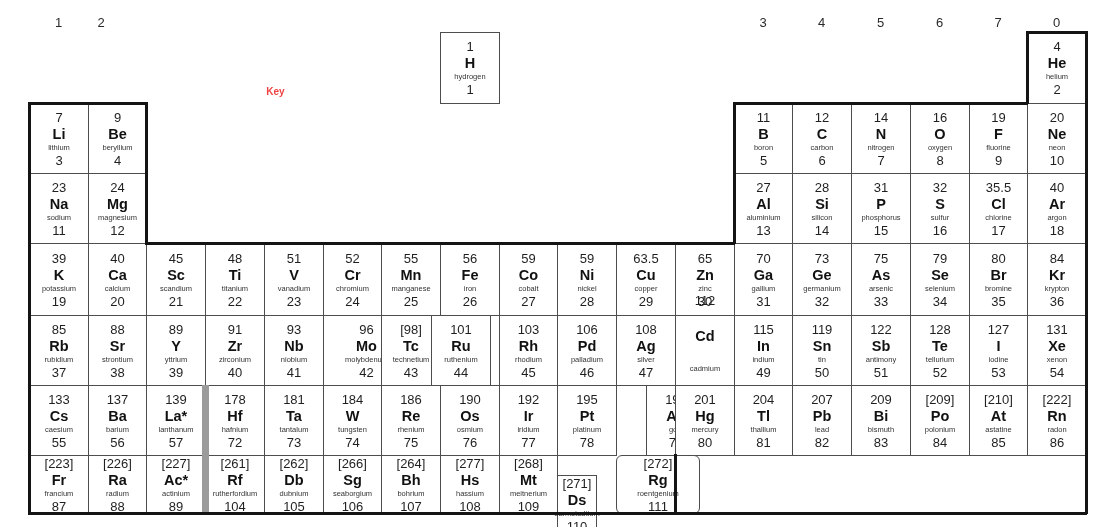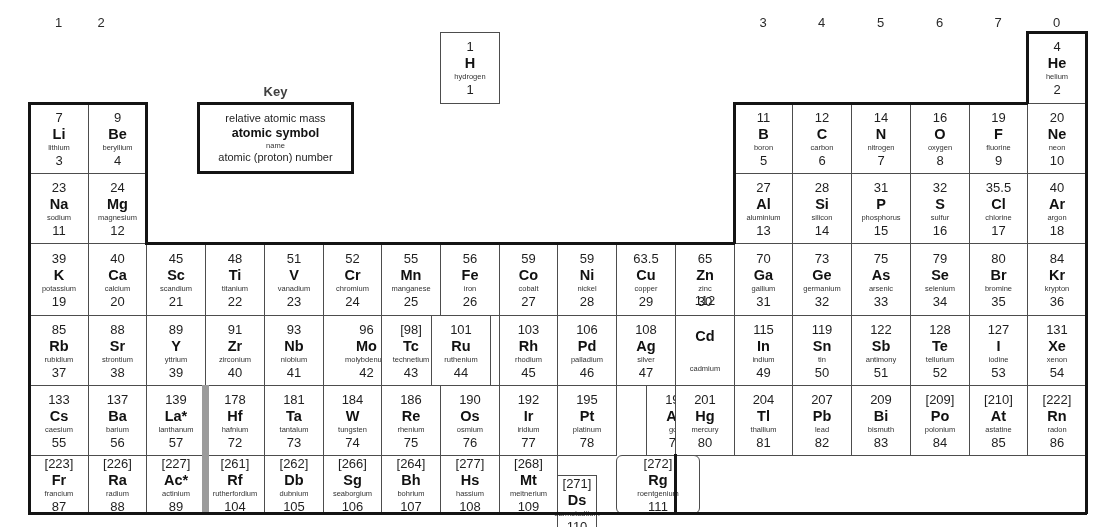--- a/index.html
+++ b/index.html
@@ -18,21 +18,21 @@
     text-align:center;z-index:1;gap:1px;
   }
   .mass{font-size:13px;line-height:15px;color:#1f1f1f;}
   .sym{font-size:14.5px;line-height:16px;font-weight:bold;color:#111;}
   .ename{font-size:7.5px;line-height:9px;color:#333;white-space:nowrap;}
   .anum{font-size:13px;line-height:15px;color:#1f1f1f;}
   .seg{position:absolute;background:#141414;z-index:5;}
   #gap-divider{position:absolute;background:#9b9b9b;z-index:3;}
   #key-title{
     position:absolute;left:197px;top:84px;width:157px;text-align:center;
-    font-weight:bold;font-size:13px;line-height:15px;color:#404040;z-index:4;
+    font-weight:bold;font-size:10px;line-height:15px;color:#ef4444;z-index:4;
   }
   #key-box{
     position:absolute;left:197px;top:102px;width:157px;height:72px;
     box-sizing:border-box;border:3px solid #141414;background:#fff;z-index:4;
     display:flex;flex-direction:column;align-items:center;justify-content:center;
     text-align:center;gap:1px;
   }
   .key-l1,.key-l4{font-size:11px;line-height:13px;color:#1f1f1f;}
   .key-l2{font-size:12.5px;line-height:14px;font-weight:bold;color:#111;}
   .key-l3{font-size:7.5px;line-height:9px;color:#333;}
@@ -560,22 +560,16 @@
       <div class="seg" style="left: 733px; top: 102px; width: 3px; height: 142px;"></div>
       <div class="seg" style="left: 733px; top: 102px; width: 295px; height: 3px;"></div>
       <div class="seg" style="left: 1026px; top: 31px; width: 3px; height: 73px;"></div>
       <div class="seg" style="left: 1026px; top: 31px; width: 61px; height: 3px;"></div>
       <div class="seg" style="left: 1085px; top: 31px; width: 3px; height: 483px;"></div>
       <div class="seg" style="left: 28px; top: 512px; width: 1059px; height: 3px;"></div>
       <div class="seg" style="left: 674px; top: 454px; width: 3px; height: 60px;"></div>
     </div>
 
   <div id="key-title">Key</div>
-  <div id="key-box">
-    <div class="key-l1">relative atomic mass</div>
-    <div class="key-l2">atomic symbol</div>
-    <div class="key-l3">name</div>
-    <div class="key-l4">atomic (proton) number</div>
-  </div>
 
   <div id="gap-divider" style="left: 202px; top: 385px; width: 7px; height: 128px;"></div>
 
 </div>
 
 </body></html>

